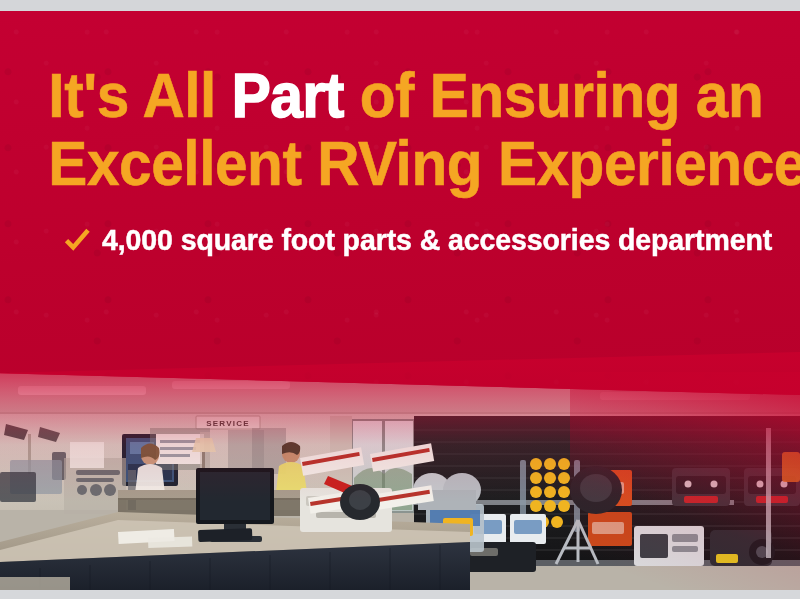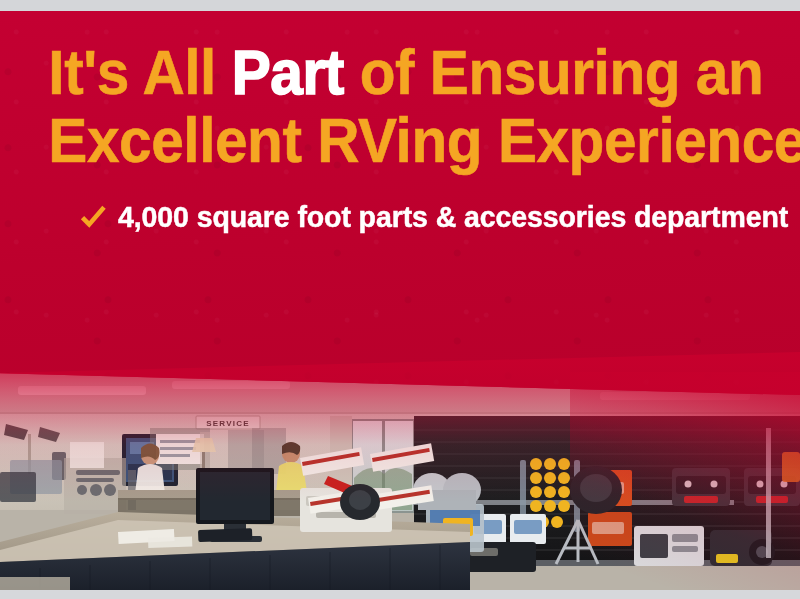--- a/index.html
+++ b/index.html
@@ -60,21 +60,21 @@
     pointer-events:none;
   }
   
   .right-wash{
     position:absolute;right:0;top:372px;width:230px;height:218px;z-index:23;
     background:linear-gradient(200deg, rgba(200,0,45,.80) 0%, rgba(200,0,45,.42) 30%, rgba(200,0,45,.10) 62%, rgba(200,0,45,0) 88%);
     pointer-events:none;
   }
 
   
-  .content{position:absolute;left:0;top:3px;width:800px;z-index:30;}
+  .content{position:absolute;left:0;top:26px;width:800px;z-index:30;}
 
   .headline{
     margin:0;padding:0 0 0 52px;
     font-family:"Liberation Sans Narrow","Liberation Sans",sans-serif;
     font-weight:700;
     font-size:63px;
     line-height:72px;
     letter-spacing:-0.5px;
     color:#f5a623;
     -webkit-text-stroke:0.6px #f5a623;
@@ -84,21 +84,21 @@
   }
   .headline .l1{display:block;margin-top:33px;}
   .headline .l2{display:block;margin-top:-4px;}
   .headline .hl-white{
     color:#ffffff;
     font-weight:700;
     -webkit-text-stroke:1.6px #ffffff;
   }
 
   .bullets{
-    list-style:none;margin:0;padding:26px 0 0 78px;text-align:center;
+    list-style:none;margin:0;padding:26px 0 0 62px;text-align:center;
   }
   .bullet{
     display:flex;align-items:center;
     margin-bottom:14px;
     height:30px;
   }
   .check{
     flex:0 0 auto;width:30px;height:30px;margin-right:10px;
     display:flex;align-items:center;justify-content:center;
   }

